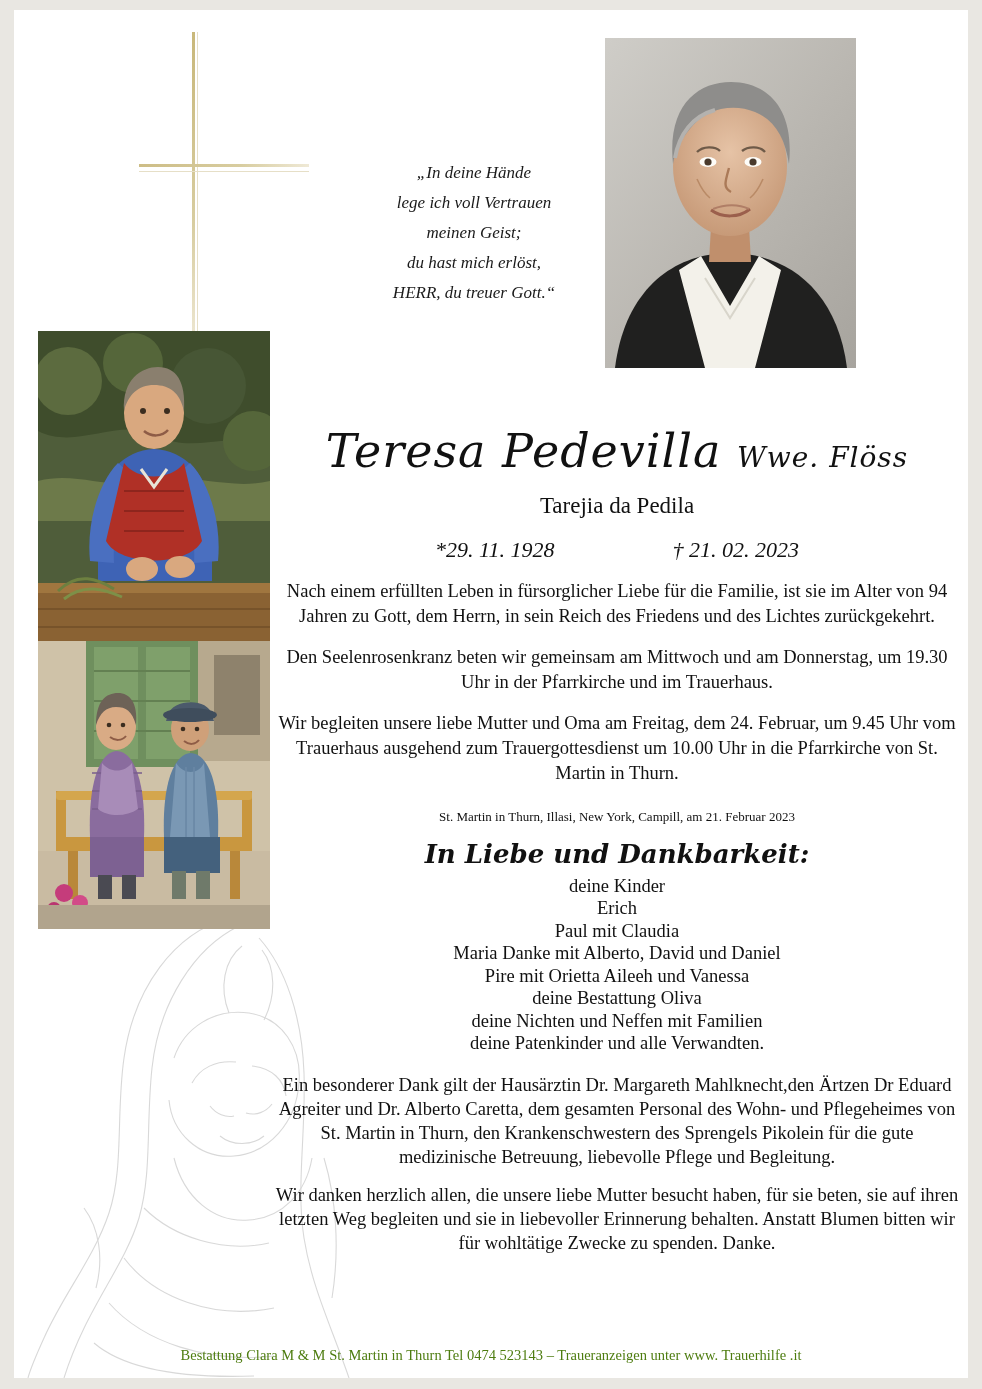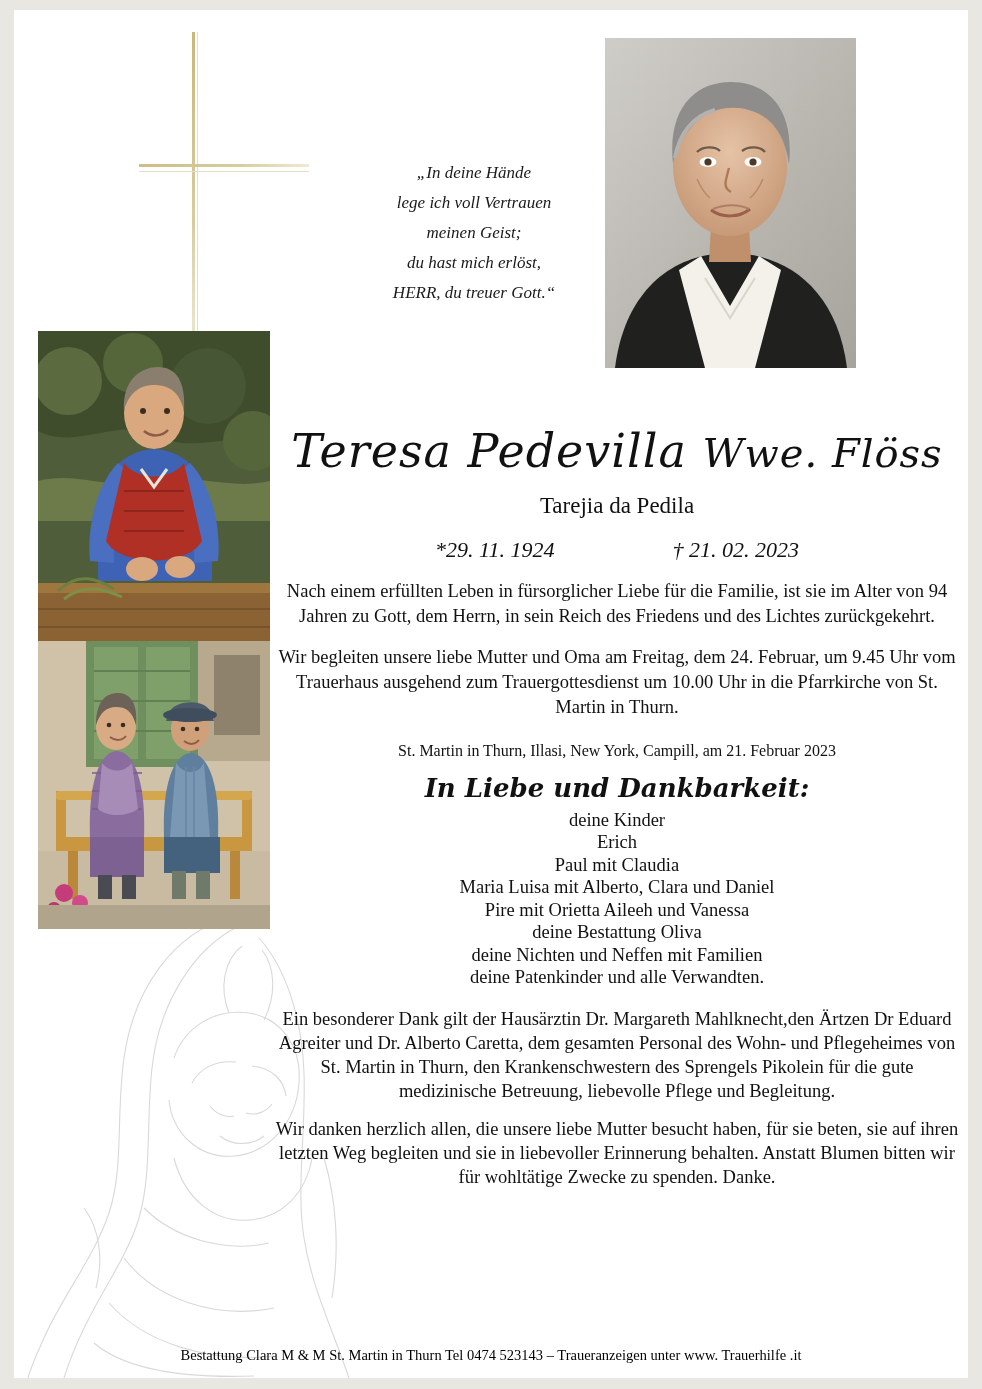--- a/index.html
+++ b/index.html
@@ -137,41 +137,41 @@
   .name {
     font-family: "DejaVu Serif", serif;
     font-style: italic;
     font-size: 46px;
     line-height: 1.1;
     margin-top: 26px;
     letter-spacing: 1px;
     white-space: nowrap;
   }
   .name .small {
-    font-size: 40px;
+    font-size: 28px;
   }
   .nickname {
     font-size: 23px;
     margin-top: 16px;
   }
   .dates {
     font-size: 22px;
     font-style: italic;
     margin-top: 18px;
     display: flex;
     justify-content: center;
     gap: 118px;
   }
   .para {
     font-size: 18.5px;
     line-height: 25px;
     margin-top: 16px;
   }
   .place-line {
-    font-size: 16px;
+    font-size: 13px;
     line-height: 25px;
     margin-top: 18px;
   }
   .inlove {
     font-family: "DejaVu Serif", serif;
     font-style: italic;
     font-size: 26px;
     margin-top: 10px;
     font-weight: bold;
   }
@@ -192,21 +192,21 @@
   }
 
   
   .footer {
     position: absolute;
     left: 0;
     right: 0;
     bottom: 14px;
     text-align: center;
     font-size: 14.5px;
-    color: #000000;
+    color: #4d7c0f;
   }
 </style>
 </head>
 <body>
 
 <div class="page">
   <div class="card">
 
     <svg class="madonna" viewBox="0 0 330 470" xmlns="http://www.w3.org/2000/svg">
       <g fill="none" stroke="#b9b9b9" stroke-width="1.1">
@@ -385,36 +385,37 @@
 
 
       <div class="name">
         <span>Teresa Pedevilla</span>
         <span class="small">Wwe. Flöss</span>
       </div>
 
       <div class="nickname">Tarejia da Pedila</div>
 
       <div class="dates">
-        <span>*29. 11. 1924</span>
+        <span>*29. 11. 1928</span>
         <span>† 21. 02. 2023</span>
       </div>
 
       <div class="para">Nach einem erfüllten Leben in fürsorglicher Liebe für die Familie, ist sie im Alter von 94 Jahren zu Gott, dem Herrn, in sein Reich des Friedens und des Lichtes zurückgekehrt.</div>
+      <div class="para">Den Seelenrosenkranz beten wir gemeinsam am Mittwoch und am Donnerstag, um 19.30 Uhr in der Pfarrkirche und im Trauerhaus.</div>
       <div class="para">Wir begleiten unsere liebe Mutter und Oma am Freitag, dem 24. Februar, um 9.45 Uhr vom Trauerhaus ausgehend zum Trauergottesdienst um 10.00 Uhr in die Pfarrkirche von St. Martin in Thurn.</div>
 
       <div class="place-line">St. Martin in Thurn, Illasi, New York, Campill, am 21. Februar 2023</div>
 
       <div class="inlove">In Liebe und Dankbarkeit:</div>
 
       <div class="family">
         <div>deine Kinder</div>
         <div>Erich</div>
         <div>Paul mit Claudia</div>
-        <div>Maria Luisa mit Alberto, Clara und Daniel</div>
+        <div>Maria Danke mit Alberto, David und Daniel</div>
         <div>Pire mit Orietta Aileeh und Vanessa</div>
         <div>deine Bestattung Oliva</div>
         <div>deine Nichten und Neffen mit Familien</div>
         <div>deine Patenkinder und alle Verwandten.</div>
       </div>
 
       <div class="thanks">Ein besonderer Dank gilt der Hausärztin Dr. Margareth Mahlknecht,den Ärtzen Dr Eduard Agreiter und Dr. Alberto Caretta, dem gesamten Personal des Wohn- und Pflegeheimes von St. Martin in Thurn, den Krankenschwestern des Sprengels Pikolein für die gute medizinische Betreuung, liebevolle Pflege und Begleitung.</div>
       <div class="thanks2">Wir danken herzlich allen, die unsere liebe Mutter besucht haben, für sie beten, sie auf ihren letzten Weg begleiten und sie in liebevoller Erinnerung behalten. Anstatt Blumen bitten wir für wohltätige Zwecke zu spenden. Danke.</div>
     </div>
 

